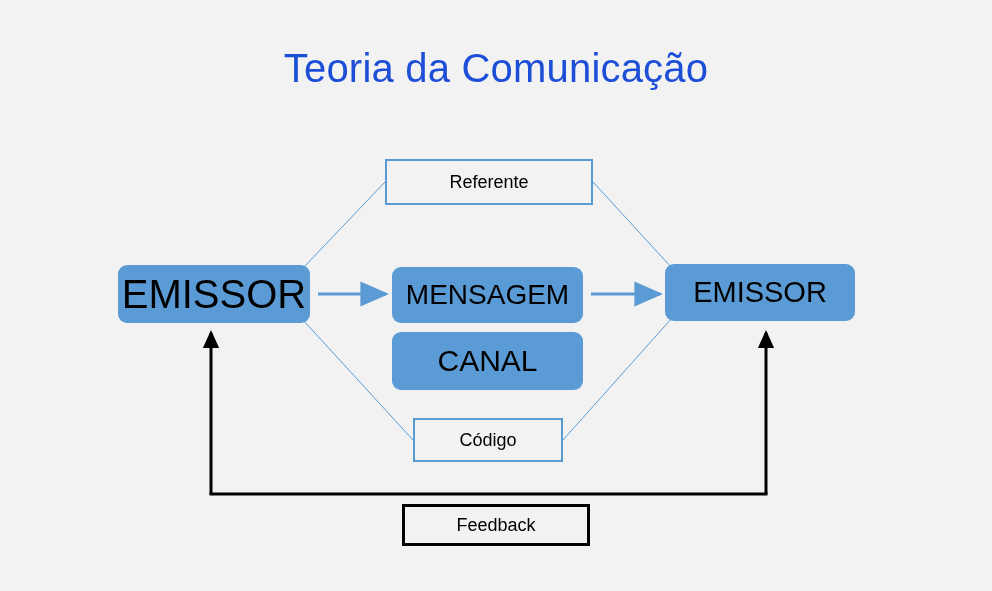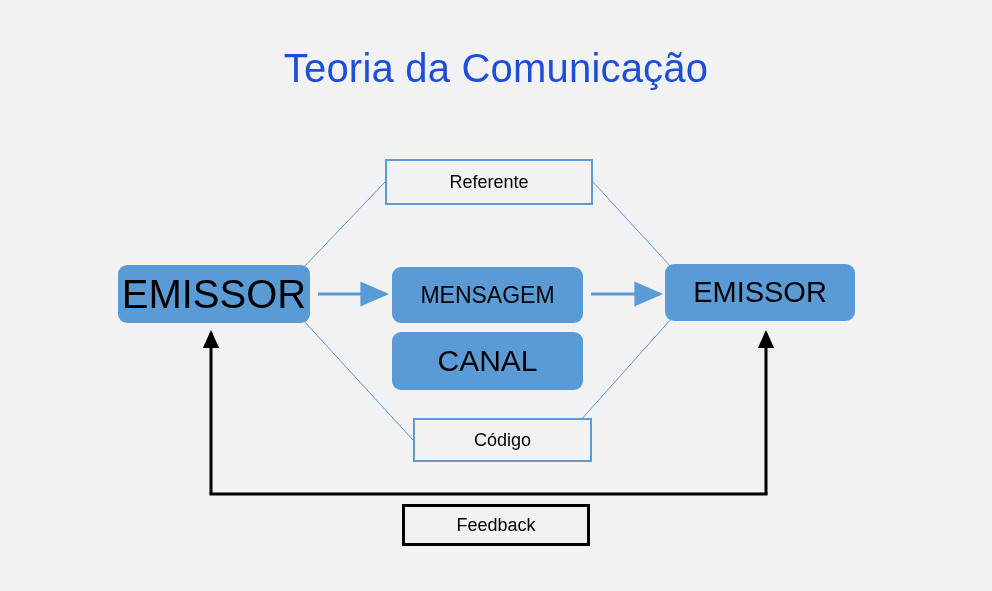--- a/index.html
+++ b/index.html
@@ -76,37 +76,37 @@
     border-radius: 0;
   }
 
   
   #node-emissor {
     left: 118px; top: 265px; width: 192px; height: 58px;
     font-size: 40px;
   }
   #node-mensagem {
     left: 392px; top: 267px; width: 191px; height: 56px;
-    font-size: 23px;
+    font-size: 28px;
     justify-content: center;
   }
   #node-canal {
     left: 392px; top: 332px; width: 191px; height: 58px;
     font-size: 30px;
   }
   #node-receptor {
     left: 665px; top: 264px; width: 190px; height: 57px;
     font-size: 29px;
   }
   #node-referente {
     left: 385px; top: 159px; width: 208px; height: 46px;
     font-size: 18px;
   }
   #node-codigo {
-    left: 413px; top: 418px; width: 179px; height: 44px;
+    left: 413px; top: 418px; width: 150px; height: 44px;
     font-size: 18px;
   }
   #node-feedback {
     left: 402px; top: 504px; width: 188px; height: 42px;
     font-size: 18px;
   }
 </style>
 </head>
 <body>
 

